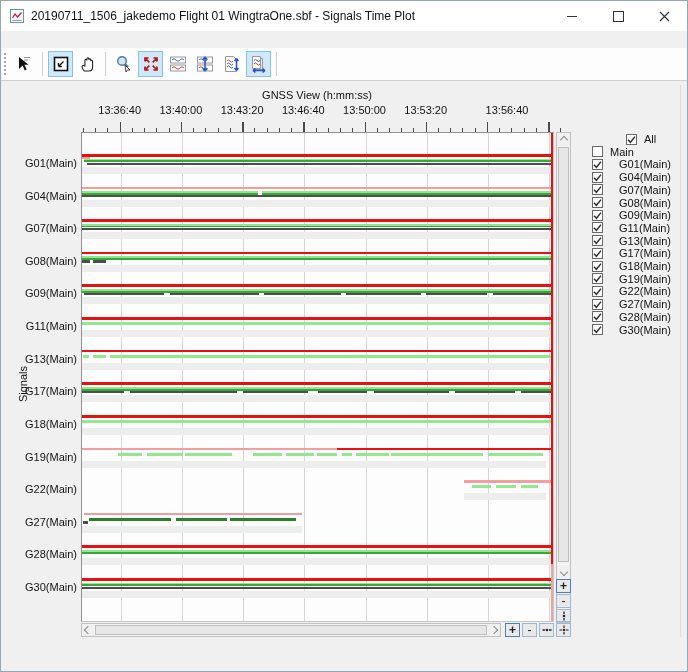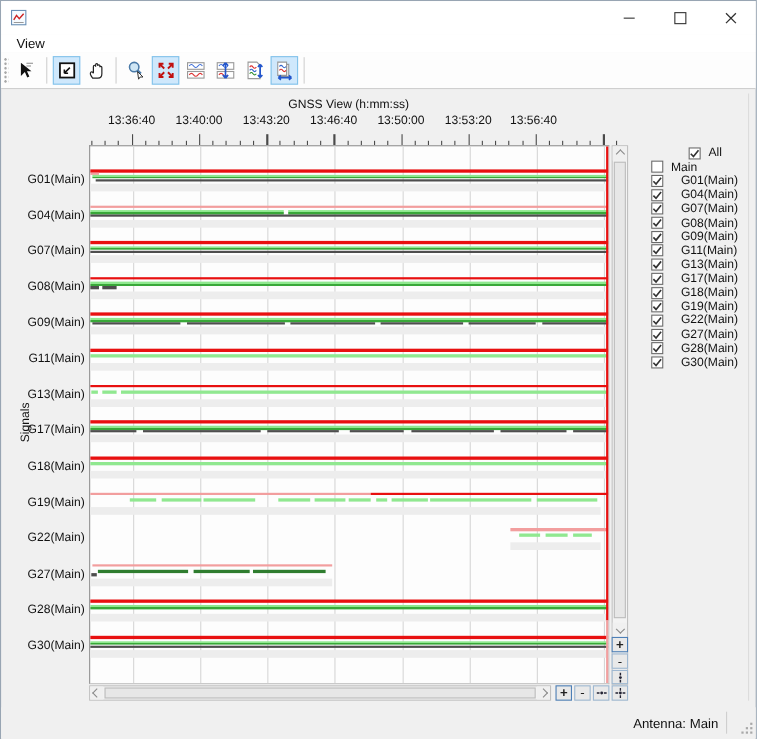--- a/index.html
+++ b/index.html
@@ -77,36 +77,34 @@
 <div id="win">
 
   <div class="titlebar">
     <span class="appicon">
       <svg width="16" height="16">
           <rect x="1.5" y="1.5" width="13" height="13" fill="#f6fbff" stroke="#6a8fb5"></rect>
           <path d="M3.5 10 L6 6 L8.5 9 L12.5 4.5" stroke="#c22" stroke-width="1.3" fill="none"></path>
           <path d="M3.5 12.5 h9" stroke="#999" stroke-width="1"></path>
         </svg>
     </span>
+    <span class="title">20190711_1506_jakedemo Flight 01 WingtraOne.sbf - Signals Time Plot</span>
     <div class="wbtn min">
         <span class="glyph-min"></span>
       </div>
     <div class="wbtn max">
         <span class="glyph-max"></span>
       </div>
     <div class="wbtn close">
       <svg width="11" height="11">
           <path d="M1 1 L10 10 M10 1 L1 10" stroke="#333" stroke-width="1.2"></path>
         </svg>
     </div>
   </div>
 
-  <div class="menubar">
-    <span class="menuitem">View</span>
-  </div>
 
   <div class="toolbar" id="toolbar">
       <div class="tb-handle"></div>
       <div class="tbtn">
         <svg width="20" height="20">
           <path d="M9 3.5 h6 M9 6 h4.2" stroke="#8a8a8a" stroke-width="1"></path>
           <path d="M4 3 L4 15 L7.6 11.4 L9.8 16.4 L11.7 15.5 L9.5 10.8 L13.6 10.8 Z" fill="#111"></path>
         </svg>
       </div>
       <div class="tsep"></div>
@@ -178,21 +176,21 @@
     </div>
 
   <div class="axtitle">GNSS View (h:mm:ss)</div>
   <div id="xlabels">
       <div class="xlab" style="left: 118.7px;">13:36:40</div>
       <div class="xlab" style="left: 179.9px;">13:40:00</div>
       <div class="xlab" style="left: 241.1px;">13:43:20</div>
       <div class="xlab" style="left: 302.3px;">13:46:40</div>
       <div class="xlab" style="left: 363.5px;">13:50:00</div>
       <div class="xlab" style="left: 424.7px;">13:53:20</div>
-      <div class="xlab" style="left: 484px;">13:56:40</div>
+      <div class="xlab" style="left: 506px;">13:56:40</div>
     </div>
   <div id="axisstrip">
       <div class="tick" style="left: 2px; width: 1px; height: 4.5px;"></div>
       <div class="tick" style="left: 14.24px; width: 1px; height: 4.5px;"></div>
       <div class="tick" style="left: 26.48px; width: 1px; height: 4.5px;"></div>
       <div class="tick" style="left: 38.72px; width: 1.4px; height: 10px;"></div>
       <div class="tick" style="left: 50.96px; width: 1px; height: 4.5px;"></div>
       <div class="tick" style="left: 63.2px; width: 1px; height: 4.5px;"></div>
       <div class="tick" style="left: 75.44px; width: 1px; height: 4.5px;"></div>
       <div class="tick" style="left: 87.68px; width: 1px; height: 4.5px;"></div>
@@ -532,30 +530,14 @@
         <path d="M0.5 5 H3 M7 5 H9.5" stroke="#223" stroke-width="1.3"></path>
       </svg>
   </div>
   <div class="zbtn" style="left:555px;top:622px;">
     <svg width="10" height="10">
         <circle cx="5" cy="5" r="1.3" fill="#223"></circle>
         <path d="M5 0.5 V3 M5 7 V9.5 M0.5 5 H3 M7 5 H9.5" stroke="#223" stroke-width="1.2"></path>
       </svg>
   </div>
 
-  <div class="statusbar">
-    <span class="statustext">Antenna: Main</span>
-    <span class="statussep"></span>
-    <span class="grip">
-      <svg width="12" height="12">
-        <g fill="#a8a8a8">
-            <rect x="9" y="1" width="2" height="2"></rect>
-            <rect x="9" y="5" width="2" height="2"></rect>
-            <rect x="9" y="9" width="2" height="2"></rect>
-            <rect x="5" y="5" width="2" height="2"></rect>
-            <rect x="5" y="9" width="2" height="2"></rect>
-            <rect x="1" y="9" width="2" height="2"></rect>
-          </g>
-      </svg>
-    </span>
-  </div>
 
 </div>
 
 </body></html>

